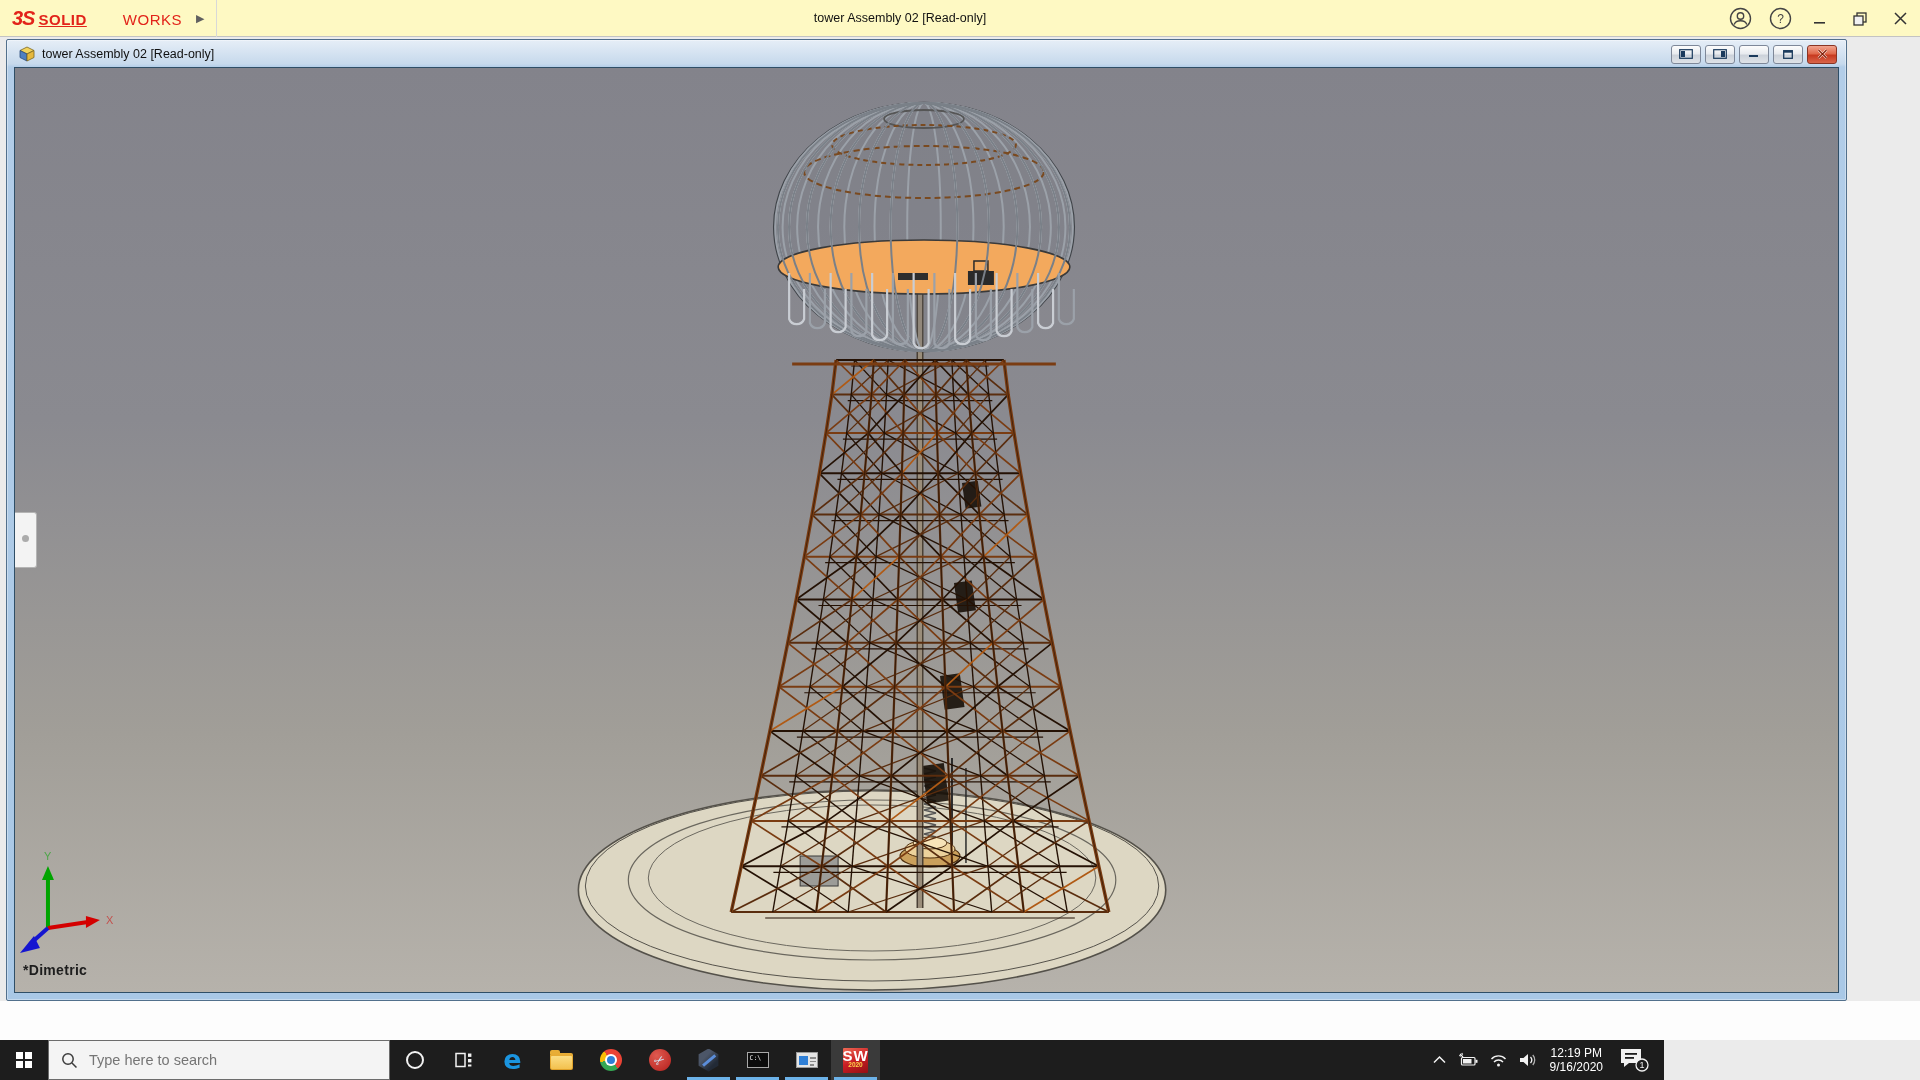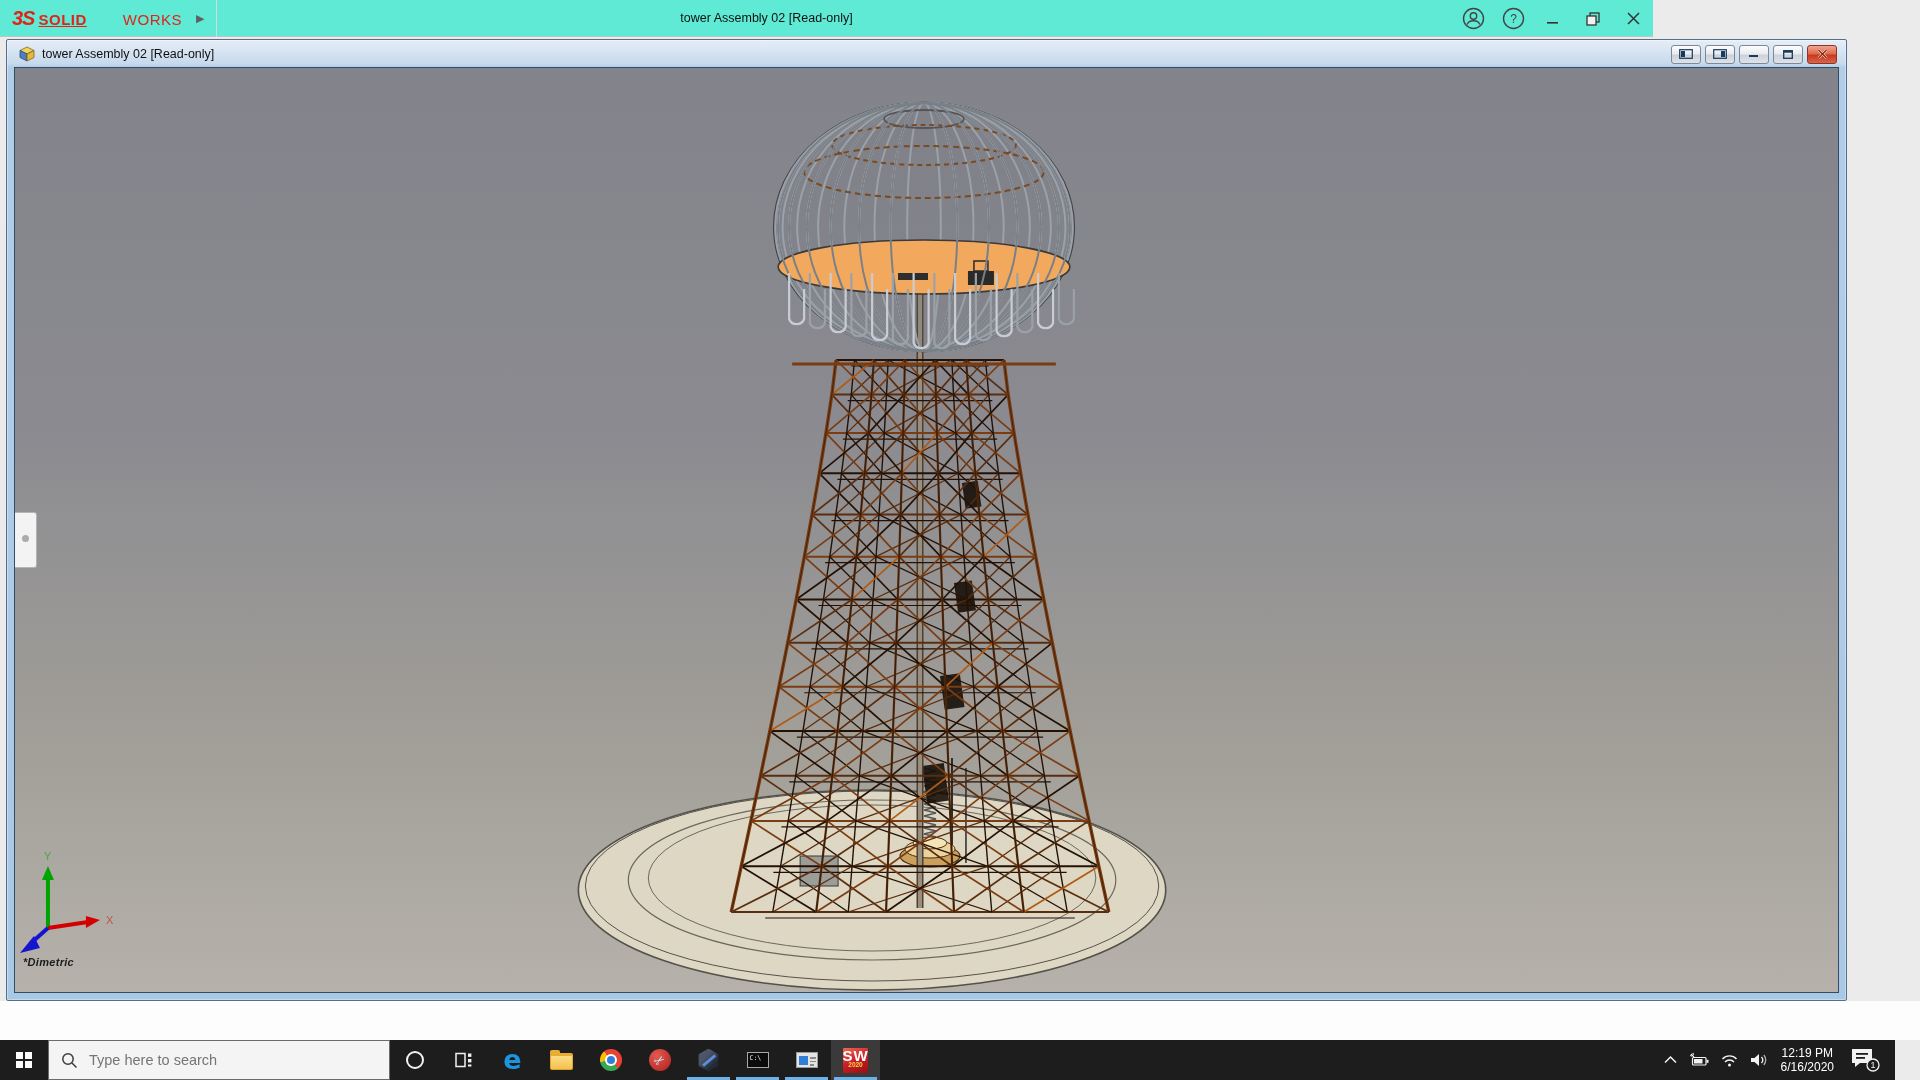--- a/index.html
+++ b/index.html
@@ -1,21 +1,21 @@
 <!DOCTYPE html>
 <html><head>
 <meta charset="utf-8">
 <style>
   * { margin:0; padding:0; box-sizing:border-box; }
   body { background:#444; font-family:"Liberation Sans", sans-serif; }
   .screen { position:relative; width:1920px; height:1080px; overflow:hidden; background:#ebebeb; }
 
   
-  .app-titlebar { position:absolute; left:0; top:0; width:1653px; height:37px;
-    background:#5eead4; border-bottom:1px solid #c3c3c3; display:flex; align-items:center; }
+  .app-titlebar { position:absolute; left:0; top:0; width:1920px; height:37px;
+    background:#fef9c3; border-bottom:1px solid #c3c3c3; display:flex; align-items:center; }
   .sw-logo { display:flex; align-items:baseline; margin-left:12px; color:#e2231a; user-select:none; }
   .sw-logo .mark { font-weight:bold; font-style:italic; font-size:20px; letter-spacing:-1px; margin-right:4px; }
   .sw-logo .b1 { font-weight:bold; font-size:15px; letter-spacing:.5px;text-decoration:underline; }
   .sw-logo .b2 { font-weight:normal; font-size:15px; letter-spacing:.5px;padding-left:36px; }
   .logo-arrow { margin-left:14px; color:#606060; font-size:11px; cursor:pointer; }
   .tb-divider { width:1px; height:37px; background:#d8d8d8; margin-left:12px; }
   .app-title { position:absolute; left:0; right:120px; text-align:center; font-size:12.5px; color:#111; pointer-events:none; }
   .app-controls { position:absolute; right:0; top:0; height:37px; display:flex; align-items:center; }
   .app-btn { width:40px; height:37px; display:flex; align-items:center; justify-content:center; cursor:pointer; color:#333; }
 
@@ -29,30 +29,30 @@
   .doc-title { font-size:12.5px; color:#101010; }
   .doc-buttons { margin-left:auto; display:flex; gap:4px; padding-right:2px; }
   .doc-btn { width:30px; height:19px; border:1px solid #7d8violet899; border:1px solid #7e8899; border-radius:3px;
     background:linear-gradient(180deg,#fdfdfd 0,#e8ebef 45%,#ccd2da 55%,#dfe3e8 100%);
     display:flex; align-items:center; justify-content:center; cursor:pointer; }
   .doc-btn.close { background:linear-gradient(180deg,#f2a490 0,#e06a4c 45%,#c83a20 55%,#d8654a 100%); border-color:#8a3525; }
   .doc-viewport { position:relative; height:926px; border:1px solid #2f4e66;
     background:linear-gradient(180deg,#83838b 0%,#8a8a90 38%,#a19e98 72%,#b6b2ab 100%); overflow:hidden; }
   .doc-viewport svg.model { position:absolute; left:0; top:0; width:100%; height:100%; display:block; cursor:default; }
 
-  .view-label { position:absolute; left:8px; bottom:24px; font-size:11px; font-weight:bold; color:#1d1d1d; letter-spacing:.3px;font-style:italic; }
+  .view-label { position:absolute; left:8px; bottom:14px; font-size:14px; font-weight:bold; color:#1d1d1d; letter-spacing:.3px; }
   .panel-tab { position:absolute; left:0; top:444px; width:22px; height:56px; background:#f3f3f3;
     border:1px solid #b4b4b4; border-left:none; border-radius:0 3px 3px 0; cursor:pointer; }
   .panel-tab .dot { position:absolute; left:7px; top:22px; width:7px; height:7px; border-radius:50%; background:#ababab; }
 
   
   .status-strip { position:absolute; left:0; top:1001px; width:1920px; height:39px; background:#fdfdfd; }
 
   
-  .taskbar { position:absolute; left:0; top:1040px; width:1895px; height:40px; background:#1d1d1d; display:flex; align-items:stretch; }
+  .taskbar { position:absolute; left:0; top:1040px; width:1664px; height:40px; background:#1d1d1d; display:flex; align-items:stretch; }
   .tb-item { width:49px; display:flex; align-items:center; justify-content:center; position:relative; cursor:pointer; }
   .tb-item .underline { position:absolute; left:3px; right:3px; bottom:0; height:3px; background:#6cb2e8; }
   .tb-item.focused { background:#3a3a3a; }
   .start-btn { width:48px; }
   .win-flag { display:grid; grid-template-columns:7.5px 7.5px; grid-template-rows:7.5px 7.5px; gap:1.5px; }
   .win-flag span { background:#fff; }
   .search-box { position:relative; width:342px; background:#f4f4f4; border:1px solid #6c6c6c; display:flex; align-items:center; }
   .search-box input { width:100%; height:100%; border:none; outline:none; background:transparent;
     font-size:14.5px; color:#3a3a3a; padding-left:40px; font-family:"Liberation Sans",sans-serif; }
   .search-box .mag { position:absolute; left:12px; top:11px; }
@@ -646,21 +646,21 @@
       </div>
       <div class="tray-item">
         <svg width="19" height="16" viewBox="0 0 19 16">
             <path d="M2 6 h3.5 L10 2 v12 L5.5 10 H2 z" fill="#f2f2f2"></path>
             <path d="M12.5 5 a4.5,4.5 0 0 1 0,6" fill="none" stroke="#f2f2f2" stroke-width="1.3"></path>
             <path d="M14.8 3 a7.5,7.5 0 0 1 0,10" fill="none" stroke="#b0b0b0" stroke-width="1.3"></path>
           </svg>
       </div>
       <div class="tray-item clock">
         <span>12:19 PM</span>
-        <span>6/16/2020</span>
+        <span>9/16/2020</span>
       </div>
       <div class="tray-item badge-wrap">
         <svg width="34" height="28" viewBox="0 0 34 28">
           <path d="M5 3 h20 v14 h-12 l-5 4 v-4 h-3 z" fill="#f2f2f2"></path>
           <rect x="9" y="7" width="12" height="1.8" fill="#1d1d1d"></rect>
           <rect x="9" y="11" width="9" height="1.8" fill="#1d1d1d"></rect>
           <circle cx="26" cy="19" r="6" fill="#1d1d1d" stroke="#f2f2f2" stroke-width="1.3"></circle>
           <text x="26" y="22.2" text-anchor="middle" font-size="9" font-family="Liberation Sans" fill="#f2f2f2">1</text>
         </svg>
       </div>

